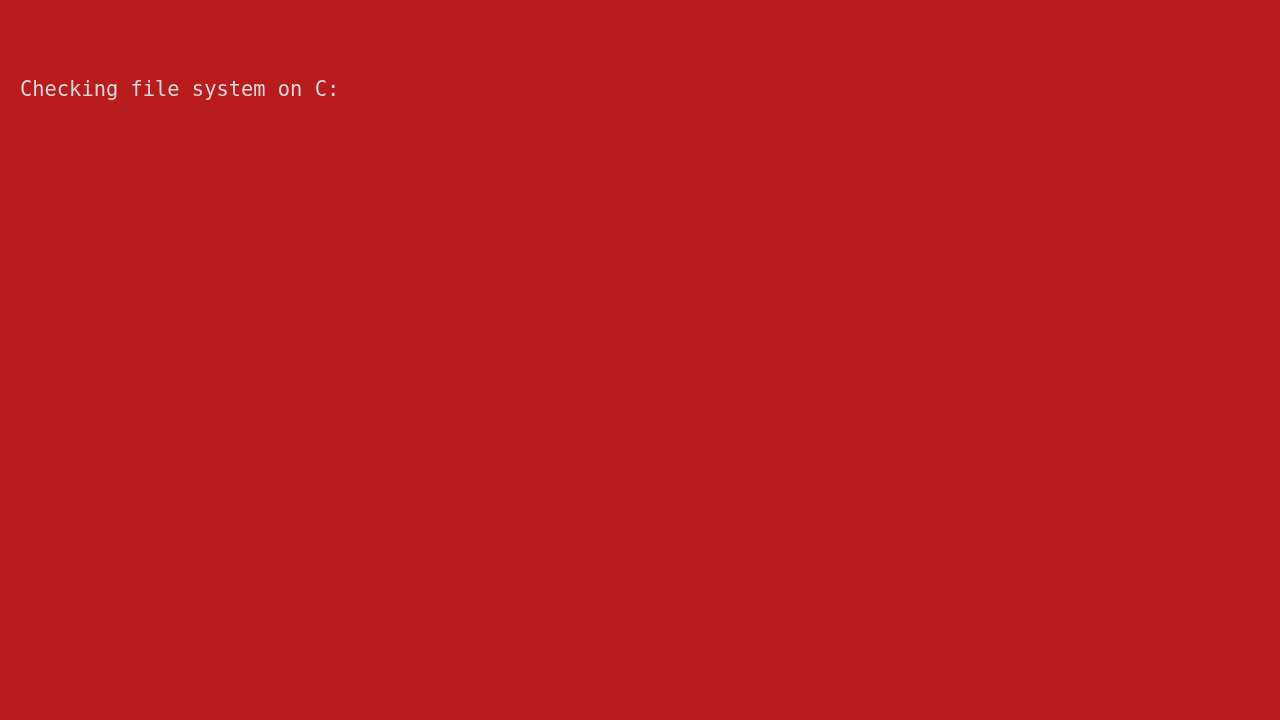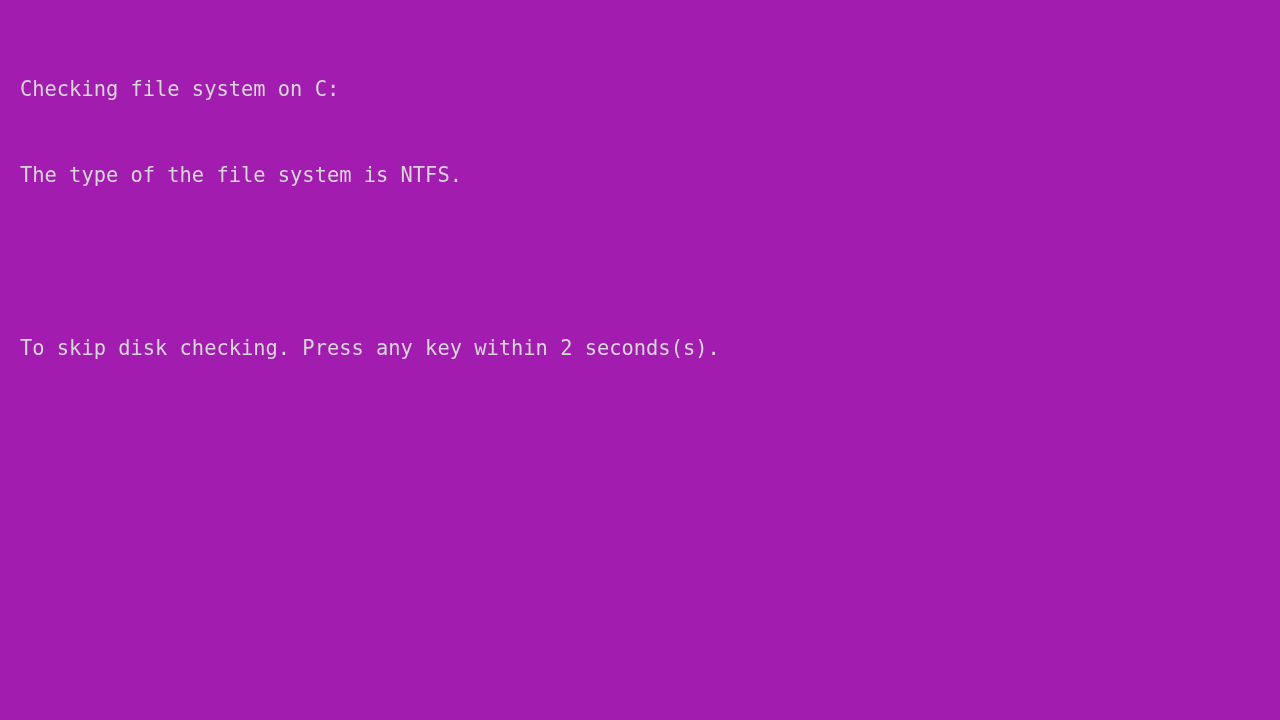--- a/index.html
+++ b/index.html
@@ -10,21 +10,21 @@
   }
   body {
     width: 1280px;
     height: 720px;
     overflow: hidden;
   }
   .console-screen {
     position: relative;
     width: 1280px;
     height: 720px;
-    background: #a21caf;
+    background: #b91c1c;
     box-sizing: border-box;
   }
   .console-output {
     position: absolute;
     left: 20px;
     top: 17px;
     width: 1240px;
     font-family: "DejaVu Sans Mono", "Liberation Mono", monospace;
     font-size: 20.4px;
     line-height: 28.8px;
@@ -41,17 +41,15 @@
   .console-line.blank {
     color: transparent;
   }
 </style>
 </head>
 <body>
 
 <div class="console-screen">
   <div class="console-output">
     <span class="console-line">Checking file system on C:</span>
-    <span class="console-line">The type of the file system is NTFS.</span>
     <span class="console-line blank"> </span>
-    <span class="console-line">To skip disk checking. Press any key within 2 seconds(s).</span>
   </div>
 </div>
 
 </body></html>

